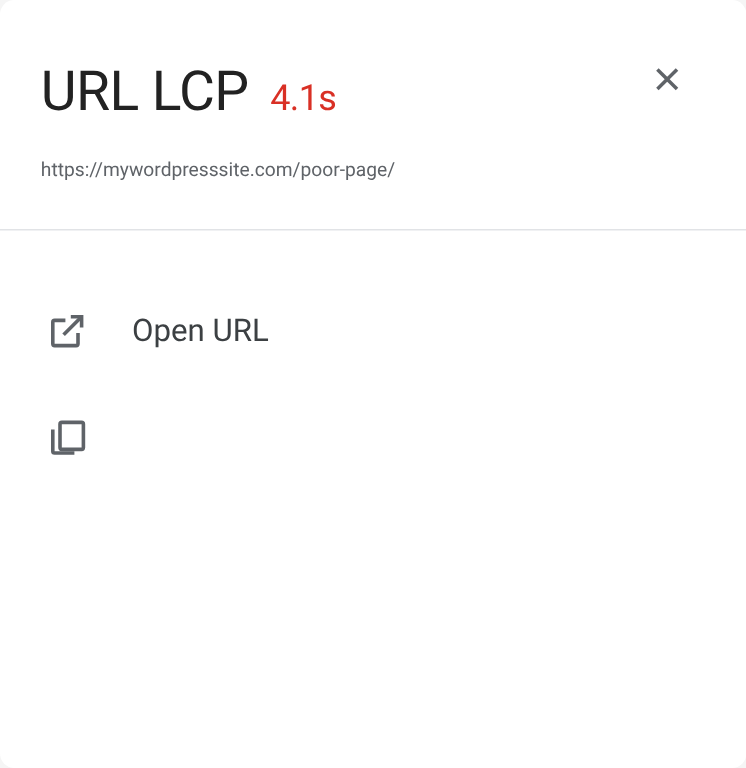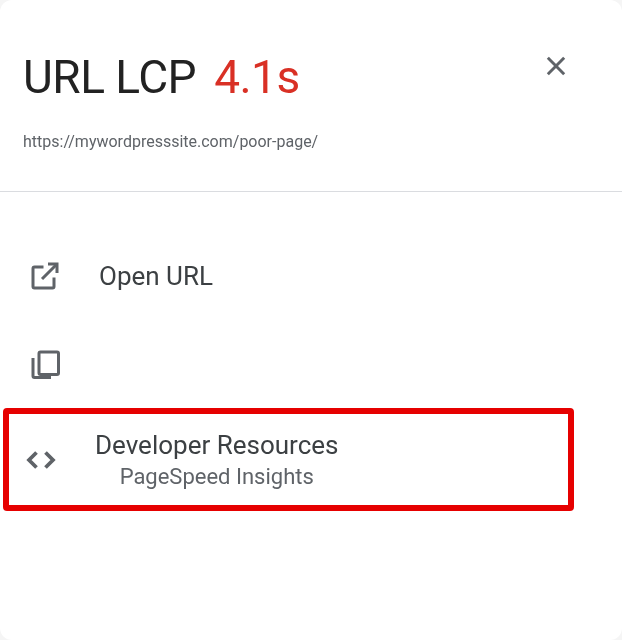--- a/index.html
+++ b/index.html
@@ -14,42 +14,42 @@
       height: 640px;
       display: flex;
       align-items: center;
       justify-content: center;
     }
     .panel {
       background: #fff;
       width: 622px;
       height: 640px;
       border-radius: 12px;
-      padding: 50px 48px 0 23px;
+      padding: 50px 48px 0 34px;
       position: relative;
     }
     .header {
       display: flex;
       align-items: center;
       justify-content: space-between;
       margin-bottom: 28px;
     }
     .title-group {
       display: flex;
       align-items: baseline;
       gap: 18px;
     }
     .title {
       font-size: 46px;
       font-weight: 400;
       color: #222;
       letter-spacing: -0.5px;
     }
     .metric {
-      font-size: 46px;
+      font-size: 30px;
       font-weight: 400;
       color: #d93025;
       letter-spacing: -0.5px;
     }
     .close-btn {
       background: none;
       border: none;
       cursor: pointer;
       padding: 4px;
       color: #5f6368;
@@ -101,21 +101,20 @@
       align-items: center;
       justify-content: center;
     }
     .action-icon svg {
       width: 36px;
       height: 36px;
     }
     .action-text {
       display: flex;
       flex-direction: column;
-      align-items: center;
     }
     .action-label {
       font-size: 26px;
       color: #3c4043;
       font-weight: 400;
     }
     .action-sublabel {
       font-size: 22px;
       color: #5f6368;
       margin-top: 4px;
@@ -160,26 +159,14 @@
 
     <div class="action-item">
       <span class="action-icon">
         <svg viewBox="0 0 24 24" fill="none" stroke="currentColor" stroke-width="2">
           <rect x="8" y="4" width="13" height="15" rx="1"></rect>
           <path d="M4 8v12a1 1 0 0 0 1 1h11"></path>
         </svg>
       </span>
     </div>
 
-    <div class="action-item highlighted">
-      <span class="action-icon">
-        <svg viewBox="0 0 24 24" fill="none" stroke="currentColor" stroke-width="2.5">
-          <polyline points="9 7 4 12 9 17"></polyline>
-          <polyline points="15 7 20 12 15 17"></polyline>
-        </svg>
-      </span>
-      <div class="action-text">
-        <span class="action-label">Developer Resources</span>
-        <span class="action-sublabel">PageSpeed Insights</span>
-      </div>
-    </div>
   </div>
 </div>
 
 </body></html>

